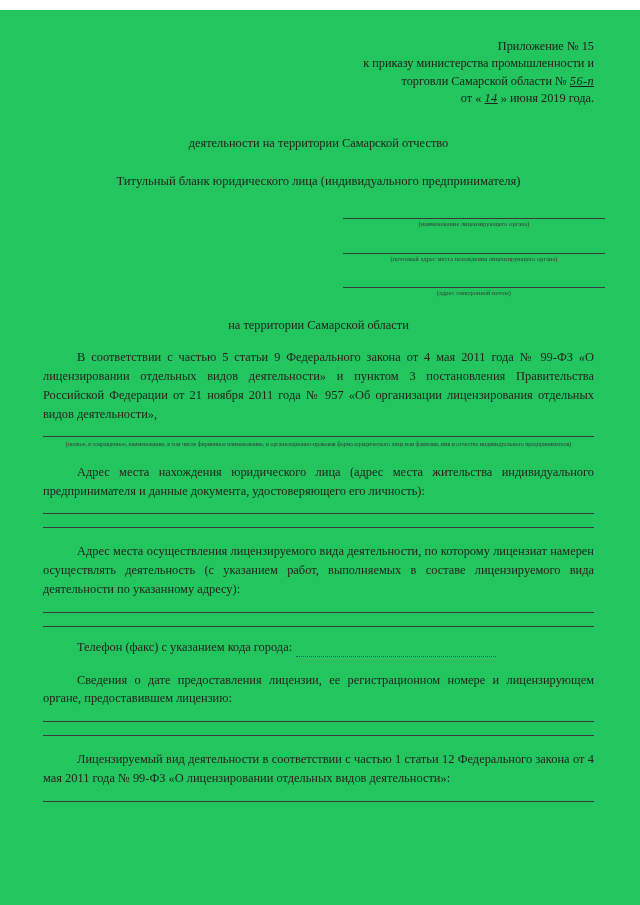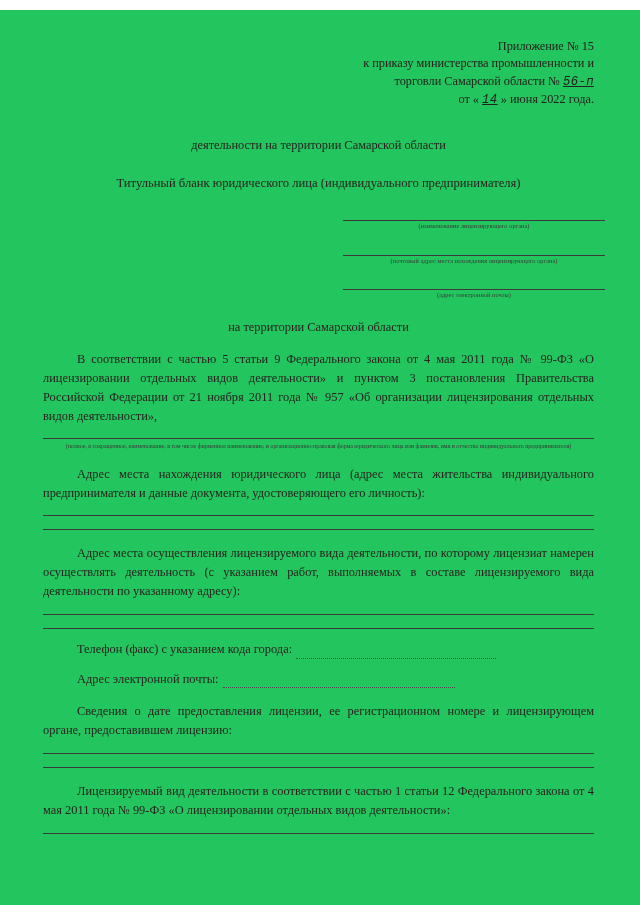--- a/index.html
+++ b/index.html
@@ -26,21 +26,21 @@
     font-size: 12.3px;
     line-height: 1.42;
     color: #23211f;
     margin-bottom: 2px;
   }
   .header-block .ln {
     display: block;
     white-space: nowrap;
   }
   .hand {
-    font-family: Liberation Mono, monospace;
+    font-family: Liberation Serif, serif;
     font-style: italic;
     text-decoration: underline;
     letter-spacing: 0.4px;
     text-align: center;
   }
   .title-form {
     text-align: center;
     font-size: 12.4px;
     line-height: 1.5;
     margin-top: 26px;
@@ -126,25 +126,25 @@
 </style>
 </head>
 <body>
 
 <div class="page">
 
   <div class="header-block">
     <span class="ln">Приложение № 15</span>
     <span class="ln">к приказу министерства промышленности и</span>
     <span class="ln"><span>торговли Самарской области № </span><span class="hand">56-п</span></span>
-    <span class="ln"><span>от « </span><span class="hand">14</span><span> » июня 2022 года.</span></span>
+    <span class="ln"><span>от « </span><span class="hand">14</span><span> » июня 2019 года.</span></span>
   </div>
 
   <div class="title-form">
-    <div>деятельности на территории Самарской области</div>
+    <div>деятельности на территории Самарской отчество</div>
   </div>
 
   <div class="title-blank">Титульный бланк юридического лица (индивидуального предпринимателя)</div>
 
   <div class="stamp-area">
     <div class="stamp-line"></div>
     <div class="stamp-cap">(наименование лицензирующего органа)</div>
     <div class="stamp-line"></div>
     <div class="stamp-cap">(почтовый адрес места нахождения лицензирующего органа)</div>
     <div class="stamp-line"></div>
@@ -163,21 +163,20 @@
   <div class="para">Адрес места нахождения юридического лица (адрес места жительства индивидуального предпринимателя и данные документа, удостоверяющего его личность):</div>
   <div class="rule-short"></div>
   <div class="rule-short"></div>
 
   <div class="para">Адрес места осуществления лицензируемого вида деятельности, по которому лицензиат намерен осуществлять деятельность (с указанием работ, выполняемых в составе лицензируемого вида деятельности по указанному адресу):</div>
   <div class="rule-short"></div>
   <div class="rule-short"></div>
 
   <div class="inline-row"><span class="lbl">Телефон (факс) с указанием кода города:</span><span class="dotfill w-fill-a"></span></div>
 
-  <div class="inline-row"><span class="lbl">Адрес электронной почты:</span><span class="dotfill w-fill-b"></span></div>
 
   <div class="para">Сведения о дате предоставления лицензии, ее регистрационном номере и лицензирующем органе, предоставившем лицензию:</div>
   <div class="rule-short"></div>
   <div class="rule-short"></div>
 
   <div class="para">Лицензируемый вид деятельности в соответствии с частью 1 статьи 12 Федерального закона от 4 мая 2011 года № 99-ФЗ «О лицензировании отдельных видов деятельности»:</div>
   <div class="rule-short"></div>
 
 </div>
 

